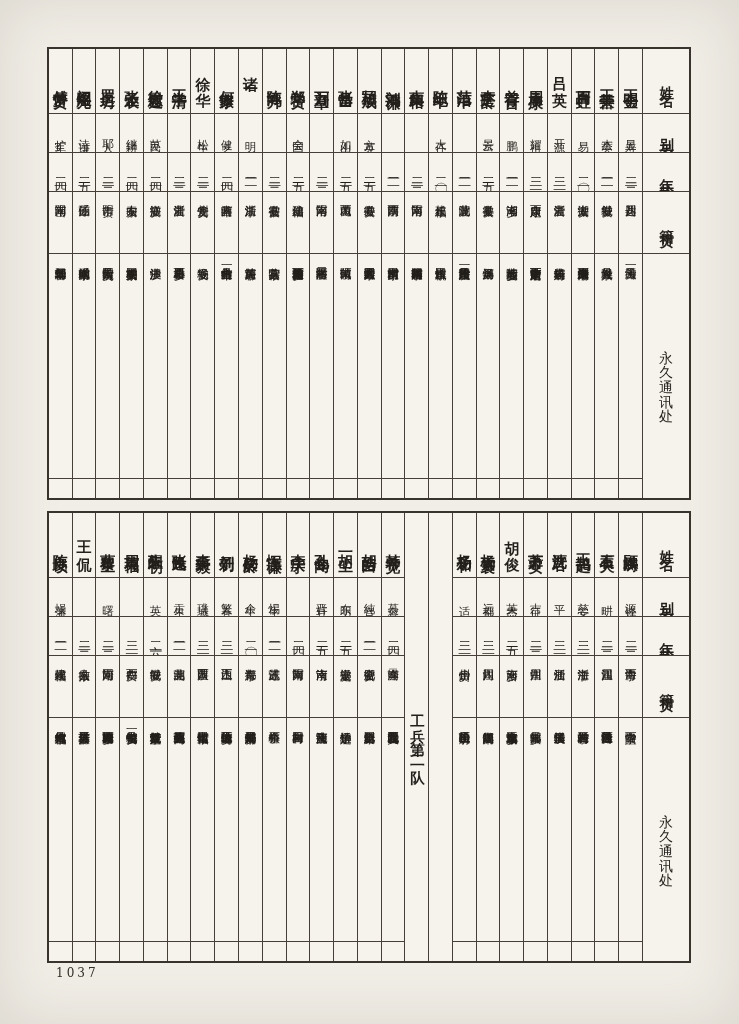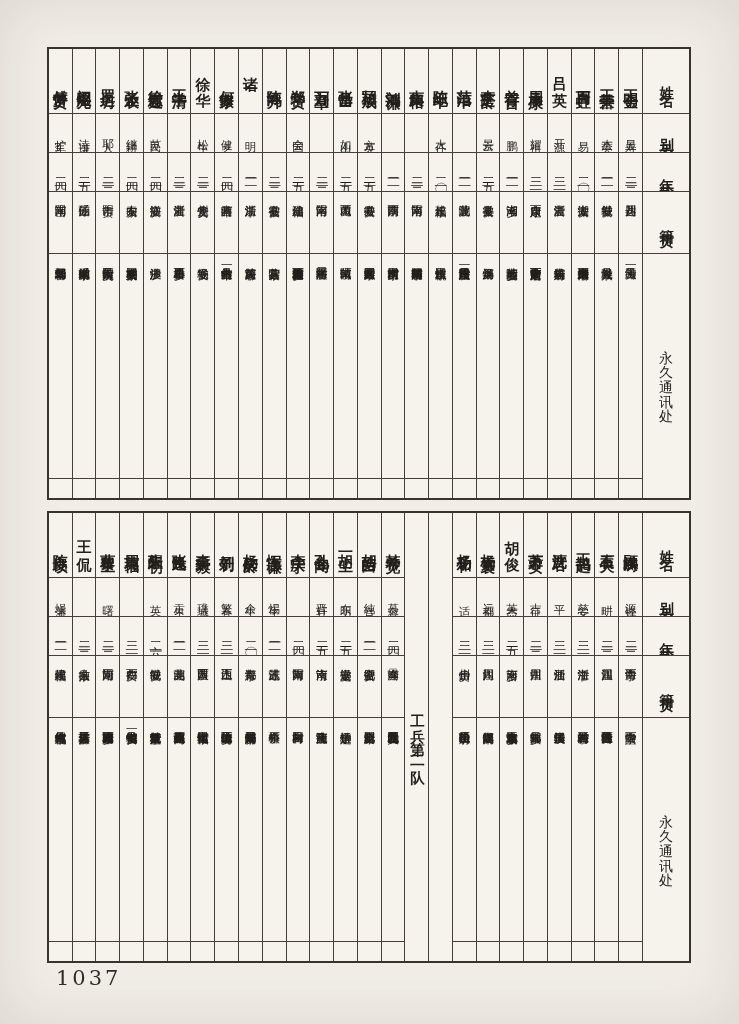--- a/index.html
+++ b/index.html
@@ -55,21 +55,21 @@
   .col.header .vt{font-size:14.5px;letter-spacing:.4em;}
   .col.header .c-name{height:64px;}
   .col.header .c-addr-h{flex:1 1 auto;display:flex;align-items:center;justify-content:center;border-top:1.4px solid #453f38;}
   .col.header .c-addr-h .vt{font-size:14px;letter-spacing:1.05em;}
   
   .col.unit,.col.spacer{justify-content:center;align-items:center;}
   .col.unit .vt{font-size:14.5px;font-weight:700;letter-spacing:.95em;}
   .page-number{
     position:absolute;left:56px;top:966px;
     font-family:"DejaVu Serif","Liberation Serif",serif;
-    font-size:21px;letter-spacing:3px;color:#2f2b26;
+    font-size:12px;letter-spacing:3px;color:#2f2b26;
   }
 </style>
 </head>
 <body>
 
 <div class="sheet">
   <div class="tbl" id="tbl-top">
       <div class="col header">
     <div class="cell c-name">
           <span class="vt">姓名</span>

